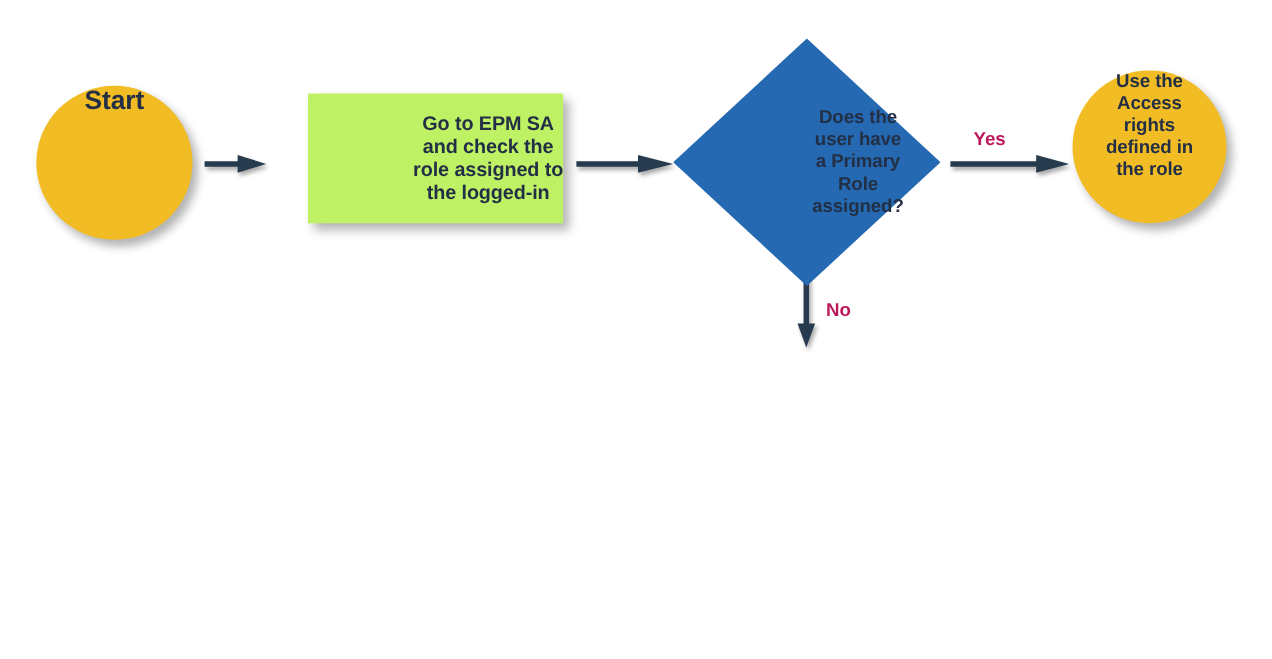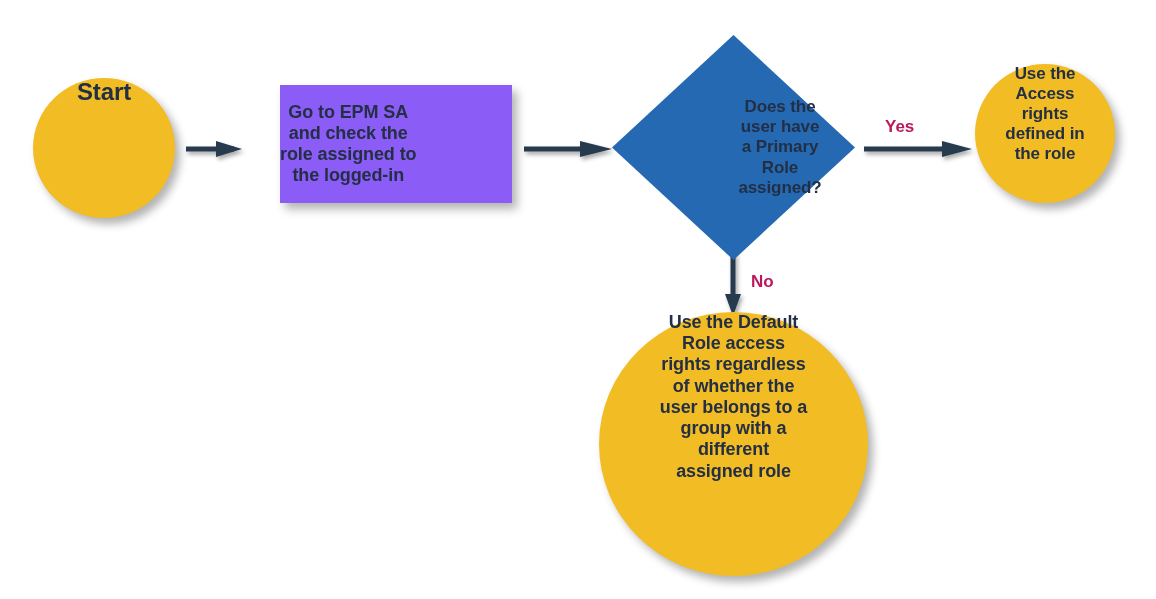--- a/index.html
+++ b/index.html
@@ -38,24 +38,24 @@
     background: #f2bc24;
     display: flex;
     align-items: flex-start;
     justify-content: center;
     box-shadow: 5px 6px 9px rgba(0, 0, 0, 0.30);
   }
 
   
   .rect {
     position: absolute;
-    background: #8b5cf6;
+    background: #bef264;
     display: flex;
     align-items: center;
-    justify-content: flex-start;
+    justify-content: flex-end;
     box-shadow: 5px 6px 9px rgba(0, 0, 0, 0.30);
   }
 
   
   .diamond-wrap {
     position: absolute;
     display: flex;
     align-items: center;
     justify-content: flex-end;
   }
@@ -183,24 +183,14 @@
   </div>
 
   <div class="circle" id="node-use-role">
     <div class="node-label">Use the
 Access
 rights
 defined in
 the role</div>
   </div>
 
-  <div class="circle" id="node-default-role">
-    <div class="node-label">Use the Default
-Role access
-rights regardless
-of whether the
-user belongs to a
-group with a
-different
-assigned role</div>
-  </div>
 
 </div>
 
 </body></html>

